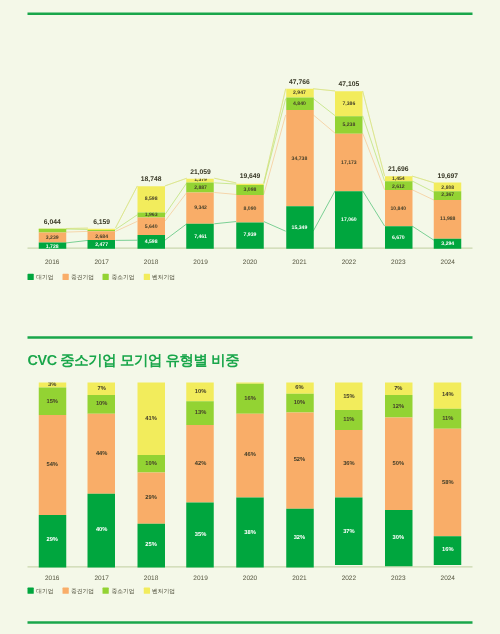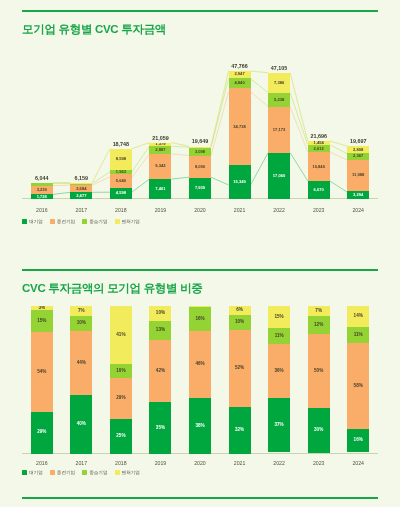--- a/index.html
+++ b/index.html
@@ -97,21 +97,20 @@
   .pseg.o  { background: #f9ad68; }
   .pseg.lg { background: #93d333; }
   .pseg.y  { background: #f2ec5c; }
 </style>
 </head>
 <body>
 
 <div class="page">
 
   <div class="rule-top"></div>
-  <div class="section-title" id="title-1">모기업 유형별 CVC 투자금액</div>
 
   <div id="chart1">
     <svg class="connector" id="c1-connectors" viewBox="0 0 356 175" preserveAspectRatio="none">
         <path d="M30.77777777777778,142.80370975170624 L48.333333333333336,142.49554076121092" stroke="#e9e45f" stroke-width="0.5" fill="none" opacity="0.8"></path>
         <path d="M30.77777777777778,143.26194364192105 L48.333333333333336,143.6210275091069" stroke="#9fd63c" stroke-width="0.5" fill="none" opacity="0.8"></path>
         <path d="M30.77777777777778,145.68174014989742 L48.333333333333336,145.12435623665368" stroke="#f7b26d" stroke-width="0.5" fill="none" opacity="0.8"></path>
         <path d="M30.77777777777778,154.36138676045724 L48.333333333333336,152.3167525017795" stroke="#00a63e" stroke-width="0.5" fill="none" opacity="0.8"></path>
         <path d="M30.77777777777778,142.80370975170624 L48.333333333333336,142.49554076121092" stroke="#cfe08a" stroke-width="0.5" fill="none"></path>
         <path d="M70.33333333333334,142.49554076121092 L87.88888888888889,108.76041535820458" stroke="#e9e45f" stroke-width="0.5" fill="none" opacity="0.8"></path>
         <path d="M70.33333333333334,143.6210275091069 L87.88888888888889,131.80073692584682" stroke="#9fd63c" stroke-width="0.5" fill="none" opacity="0.8"></path>
@@ -317,21 +316,21 @@
         <span class="lg-swatch" style="background: rgb(147, 211, 51);"></span>
         <span class="lg-text">중소기업</span>
       </div>
       <div class="lg-item">
         <span class="lg-swatch" style="background: rgb(242, 236, 92);"></span>
         <span class="lg-text">벤처기업</span>
       </div>
     </div>
 
   <div class="rule-mid"></div>
-  <div class="section-title" id="title-2">CVC 투자금액의 모기업 유형별 비중</div>
+  <div class="section-title" id="title-2">CVC 중소기업 모기업 유형별 비중</div>
 
   <div id="chart2">
     <div class="c2-axis"></div>
   <div class="c2-col" style="left: 8.77778px; width: 22px; height: 148px;">
         <div class="pseg y" style="height: 4.44px;">
           <span>3%</span>
         </div>
         <div class="pseg lg" style="height: 22.2px;">
           <span>15%</span>
         </div>

